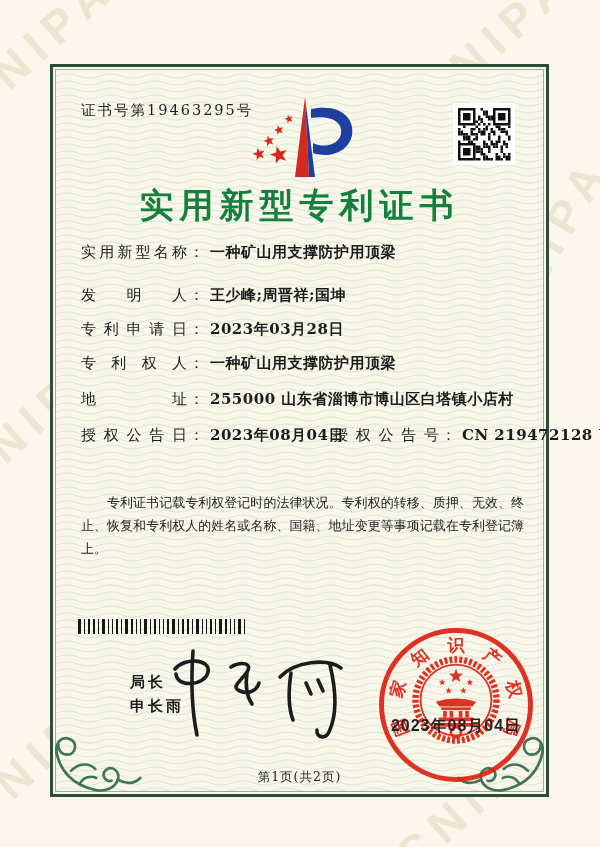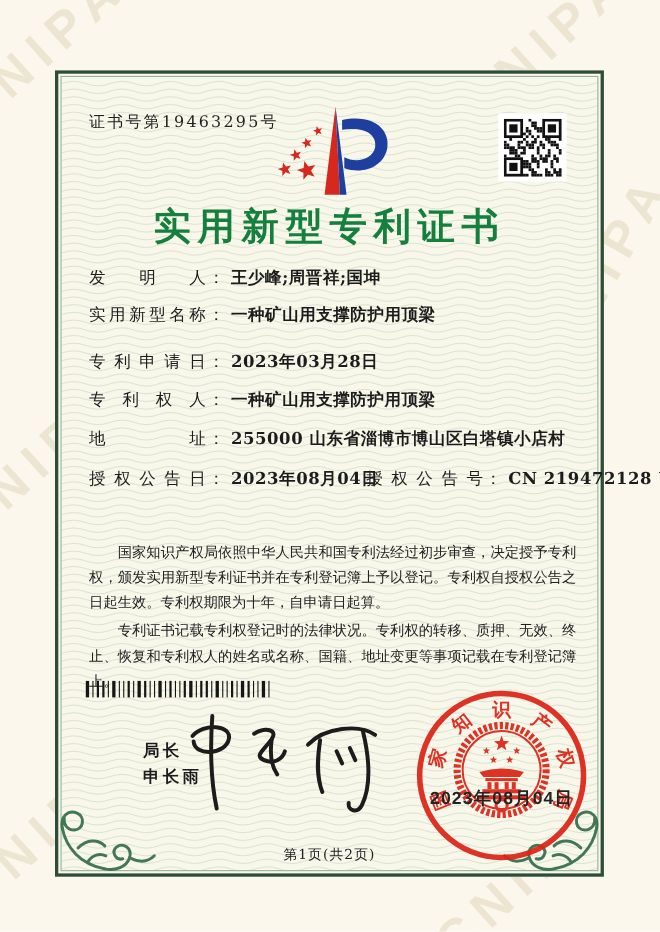--- a/index.html
+++ b/index.html
@@ -379,25 +379,25 @@
             <rect x="50" y="30" width="2.5" height="2.5" fill="#111"></rect>
             <rect x="50" y="45" width="2.5" height="2.5" fill="#111"></rect>
             <rect x="50" y="47.5" width="2.5" height="2.5" fill="#111"></rect>
             <rect x="50" y="50" width="2.5" height="2.5" fill="#111"></rect>
           </svg>
       </div>
 
       <div class="title">实用新型专利证书</div>
 
       <div class="fields">
+        <div class="row gap-a">
+          <span class="flabel">实用新型名称</span><span class="fcolon">：</span><span class="fvalue">一种矿山用支撑防护用顶梁</span>
+        </div>
         <div class="row gap-b">
           <span class="flabel">发明人</span><span class="fcolon">：</span><span class="fvalue">王少峰;周晋祥;国坤</span>
-        </div>
-        <div class="row gap-a">
-          <span class="flabel">实用新型名称</span><span class="fcolon">：</span><span class="fvalue">一种矿山用支撑防护用顶梁</span>
         </div>
         <div class="row gap-b">
           <span class="flabel">专利申请日</span><span class="fcolon">：</span><span class="fvalue">2023年03月28日</span>
         </div>
         <div class="row gap-c">
           <span class="flabel">专利权人</span><span class="fcolon">：</span><span class="fvalue">一种矿山用支撑防护用顶梁</span>
         </div>
         <div class="row gap-c">
           <span class="flabel">地址</span><span class="fcolon">：</span><span class="fvalue">255000 山东省淄博市博山区白塔镇小店村</span>
         </div>
@@ -405,21 +405,20 @@
           <div class="pair-left">
             <span class="flabel">授权公告日</span><span class="fcolon">：</span><span class="fvalue">2023年08月04日</span>
           </div>
           <div>
             <span class="flabel">授权公告号</span><span class="fcolon">：</span><span class="fvalue">CN 219472128 U</span>
           </div>
         </div>
       </div>
 
       <div class="paras">
-        <p>国家知识产权局依照中华人民共和国专利法经过初步审查，决定授予专利权，颁发实用新型专利证书并在专利登记簿上予以登记。专利权自授权公告之日起生效。专利权期限为十年，自申请日起算。</p>
         <p>专利证书记载专利权登记时的法律状况。专利权的转移、质押、无效、终止、恢复和专利权人的姓名或名称、国籍、地址变更等事项记载在专利登记簿上。</p>
       </div>
 
       <div class="barcode" id="barcode">
           <span style="width: 3px; margin-right: 3px;"></span>
           <span style="width: 1px; margin-right: 3px;"></span>
           <span style="width: 2px; margin-right: 3px;"></span>
           <span style="width: 2px; margin-right: 3px;"></span>
           <span style="width: 1px; margin-right: 3px;"></span>
           <span style="width: 3px; margin-right: 3px;"></span>

